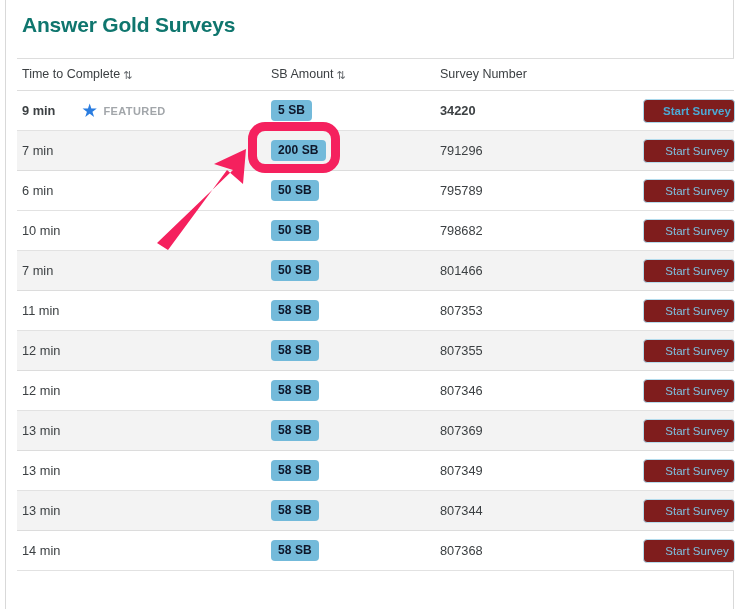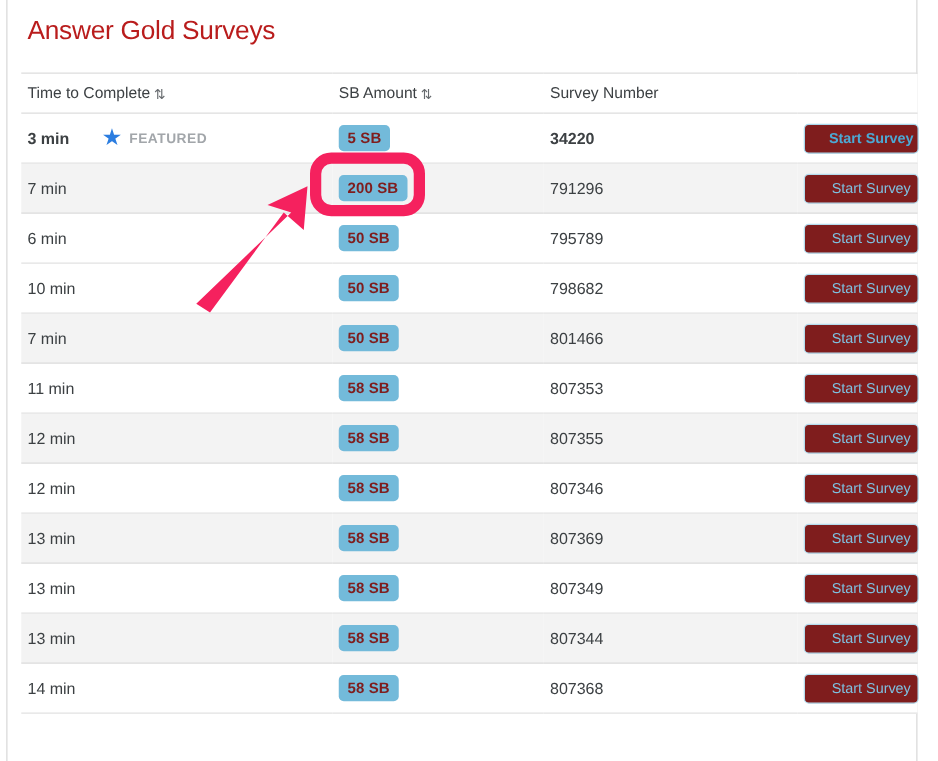--- a/index.html
+++ b/index.html
@@ -34,22 +34,22 @@
     border-right: 1px solid #d9d9d9;
     box-sizing: border-box;
     background: #ffffff;
   }
 
   .page-title {
     position: absolute;
     left: 16px;
     top: 13px;
     font-size: 21px;
-    font-weight: normal;
-    color: #b91c1c;
+    font-weight: bold;
+    color: #0f766e;
     letter-spacing: -0.2px;
     white-space: nowrap;
   }
 
   table.survey-table {
     position: absolute;
     left: 11px;
     top: 58px;
     width: 717px;
     border-collapse: collapse;
@@ -121,21 +121,21 @@
   .featured-label {
     font-size: 11px;
     font-weight: bold;
     color: #a2a6aa;
     letter-spacing: 0.4px;
   }
 
   .sb-badge {
     display: inline-block;
     background: #73bada;
-    color: #7f1d1d;
+    color: #0f172a;
     font-size: 12px;
     font-weight: bold;
     border-radius: 4px;
     padding: 4px 7px 4px 7px;
     line-height: 1.05;
     letter-spacing: 0.1px;
   }
 
   .start-btn {
     display: inline-block;
@@ -200,21 +200,21 @@
             <span>SB Amount</span><span class="sort-arrows">⇅</span>
           </th>
           <th>
             <span>Survey Number</span>
           </th>
           <th></th>
         </tr>
       </thead>
       <tbody id="table-body">
           <tr class="odd featured-row">
-            <td class="time-cell"><span>3 min</span><span class="featured-tag">
+            <td class="time-cell"><span>9 min</span><span class="featured-tag">
                 <span class="star-icon">★</span>
                 <span class="featured-label">FEATURED</span>
               </span></td>
             <td><span class="sb-badge">5 SB</span></td>
             <td><span>34220</span></td>
             <td><span class="start-btn">Start Survey</span></td>
           </tr>
           <tr class="even">
             <td class="time-cell"><span>7 min</span></td>
             <td><span class="sb-badge">200 SB</span></td>

